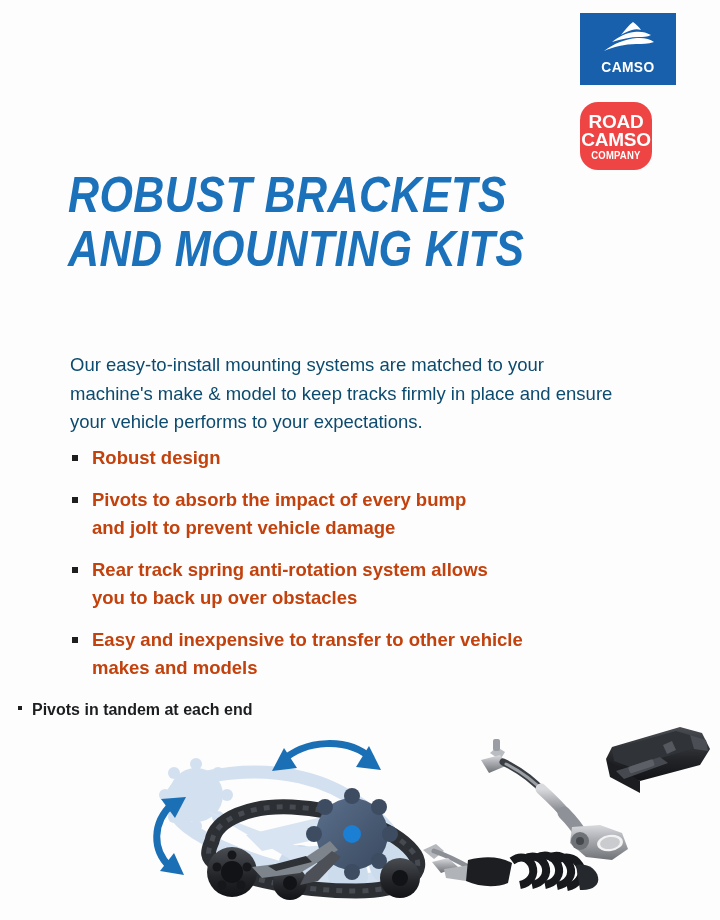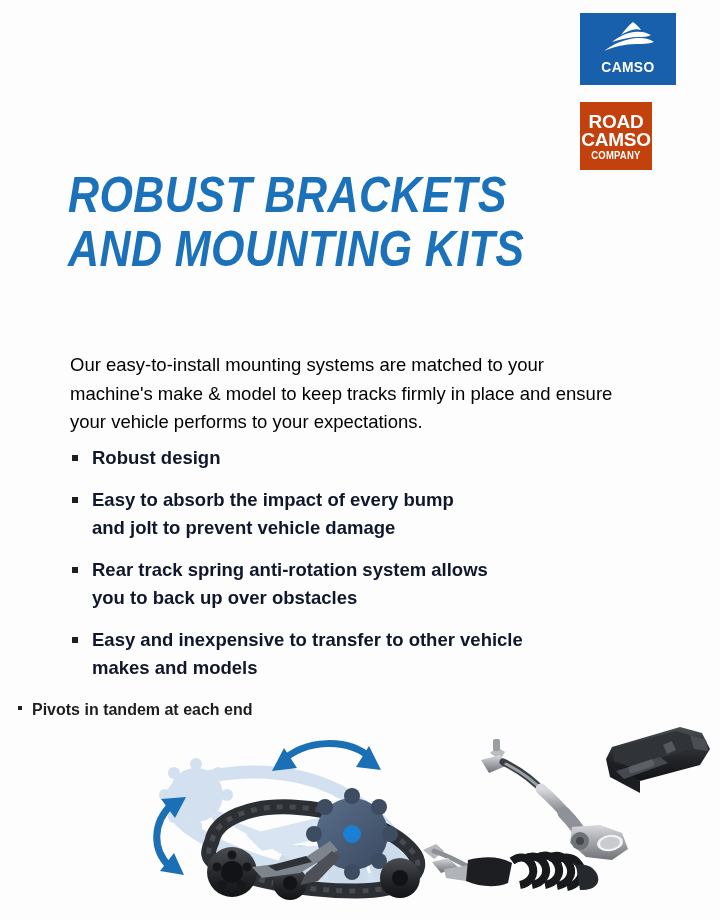--- a/index.html
+++ b/index.html
@@ -48,27 +48,28 @@
     letter-spacing: 0.4px;
     font-family: "Liberation Sans", sans-serif;
     transform: scaleX(0.92);
     line-height: 1;
     margin-top: 1px;
   }
   .badge-tile {
     width: 72px;
     height: 68px;
     margin-top: 17px;
-    background: #c2410c;
+    background: #ef4444;
     box-sizing: border-box;
     display: flex;
     flex-direction: column;
     align-items: center;
     justify-content: center;
     padding-top: 2px;
+    border-radius: 18px;
   }
   .badge-line {
     color: #ffffff;
     font-weight: bold;
     font-family: "Liberation Sans", sans-serif;
     line-height: 0.96;
     letter-spacing: -0.2px;
   }
   .badge-line.big {
     font-size: 19px;
@@ -100,42 +101,42 @@
     transform-origin: left center;
     white-space: nowrap;
   }
 
   
   .body-copy {
     position: absolute;
     left: 70px;
     top: 351px;
     width: 560px;
-    color: #000000;
+    color: #0c4a6e;
     font-size: 18.5px;
     line-height: 28.5px;
     font-family: "Liberation Sans", sans-serif;
   }
   .body-copy p { margin: 0; }
 
   
   .bullets {
     position: absolute;
     left: 70px;
     top: 444px;
     width: 580px;
     list-style: none;
     margin: 0;
     padding: 0;
   }
   .bullet-item {
     position: relative;
     padding-left: 22px;
     margin-bottom: 14px;
-    color: #0f172a;
+    color: #c2410c;
     font-size: 18.5px;
     line-height: 28px;
     font-weight: bold;
     font-family: "Liberation Sans", sans-serif;
   }
   .bullet-item:last-child { margin-bottom: 16px; }
   .bullet-sq {
     position: absolute;
     left: 2px;
     top: 11px;
@@ -206,21 +207,21 @@
   <p>Our easy-to-install mounting systems are matched to your machine's make &amp; model to keep tracks firmly in place and ensure your vehicle performs to your expectations.</p>
 </div>
 
 <ul class="bullets">
   <li class="bullet-item">
     <span class="bullet-sq"></span>
     <span class="bullet-text">Robust design</span>
   </li>
   <li class="bullet-item">
     <span class="bullet-sq"></span>
-    <span class="bullet-text">Easy to absorb the impact of every bump
+    <span class="bullet-text">Pivots to absorb the impact of every bump
 and jolt to prevent vehicle damage</span>
   </li>
   <li class="bullet-item">
     <span class="bullet-sq"></span>
     <span class="bullet-text">Rear track spring anti-rotation system allows
 you to back up over obstacles</span>
   </li>
   <li class="bullet-item">
     <span class="bullet-sq"></span>
     <span class="bullet-text">Easy and inexpensive to transfer to other vehicle

